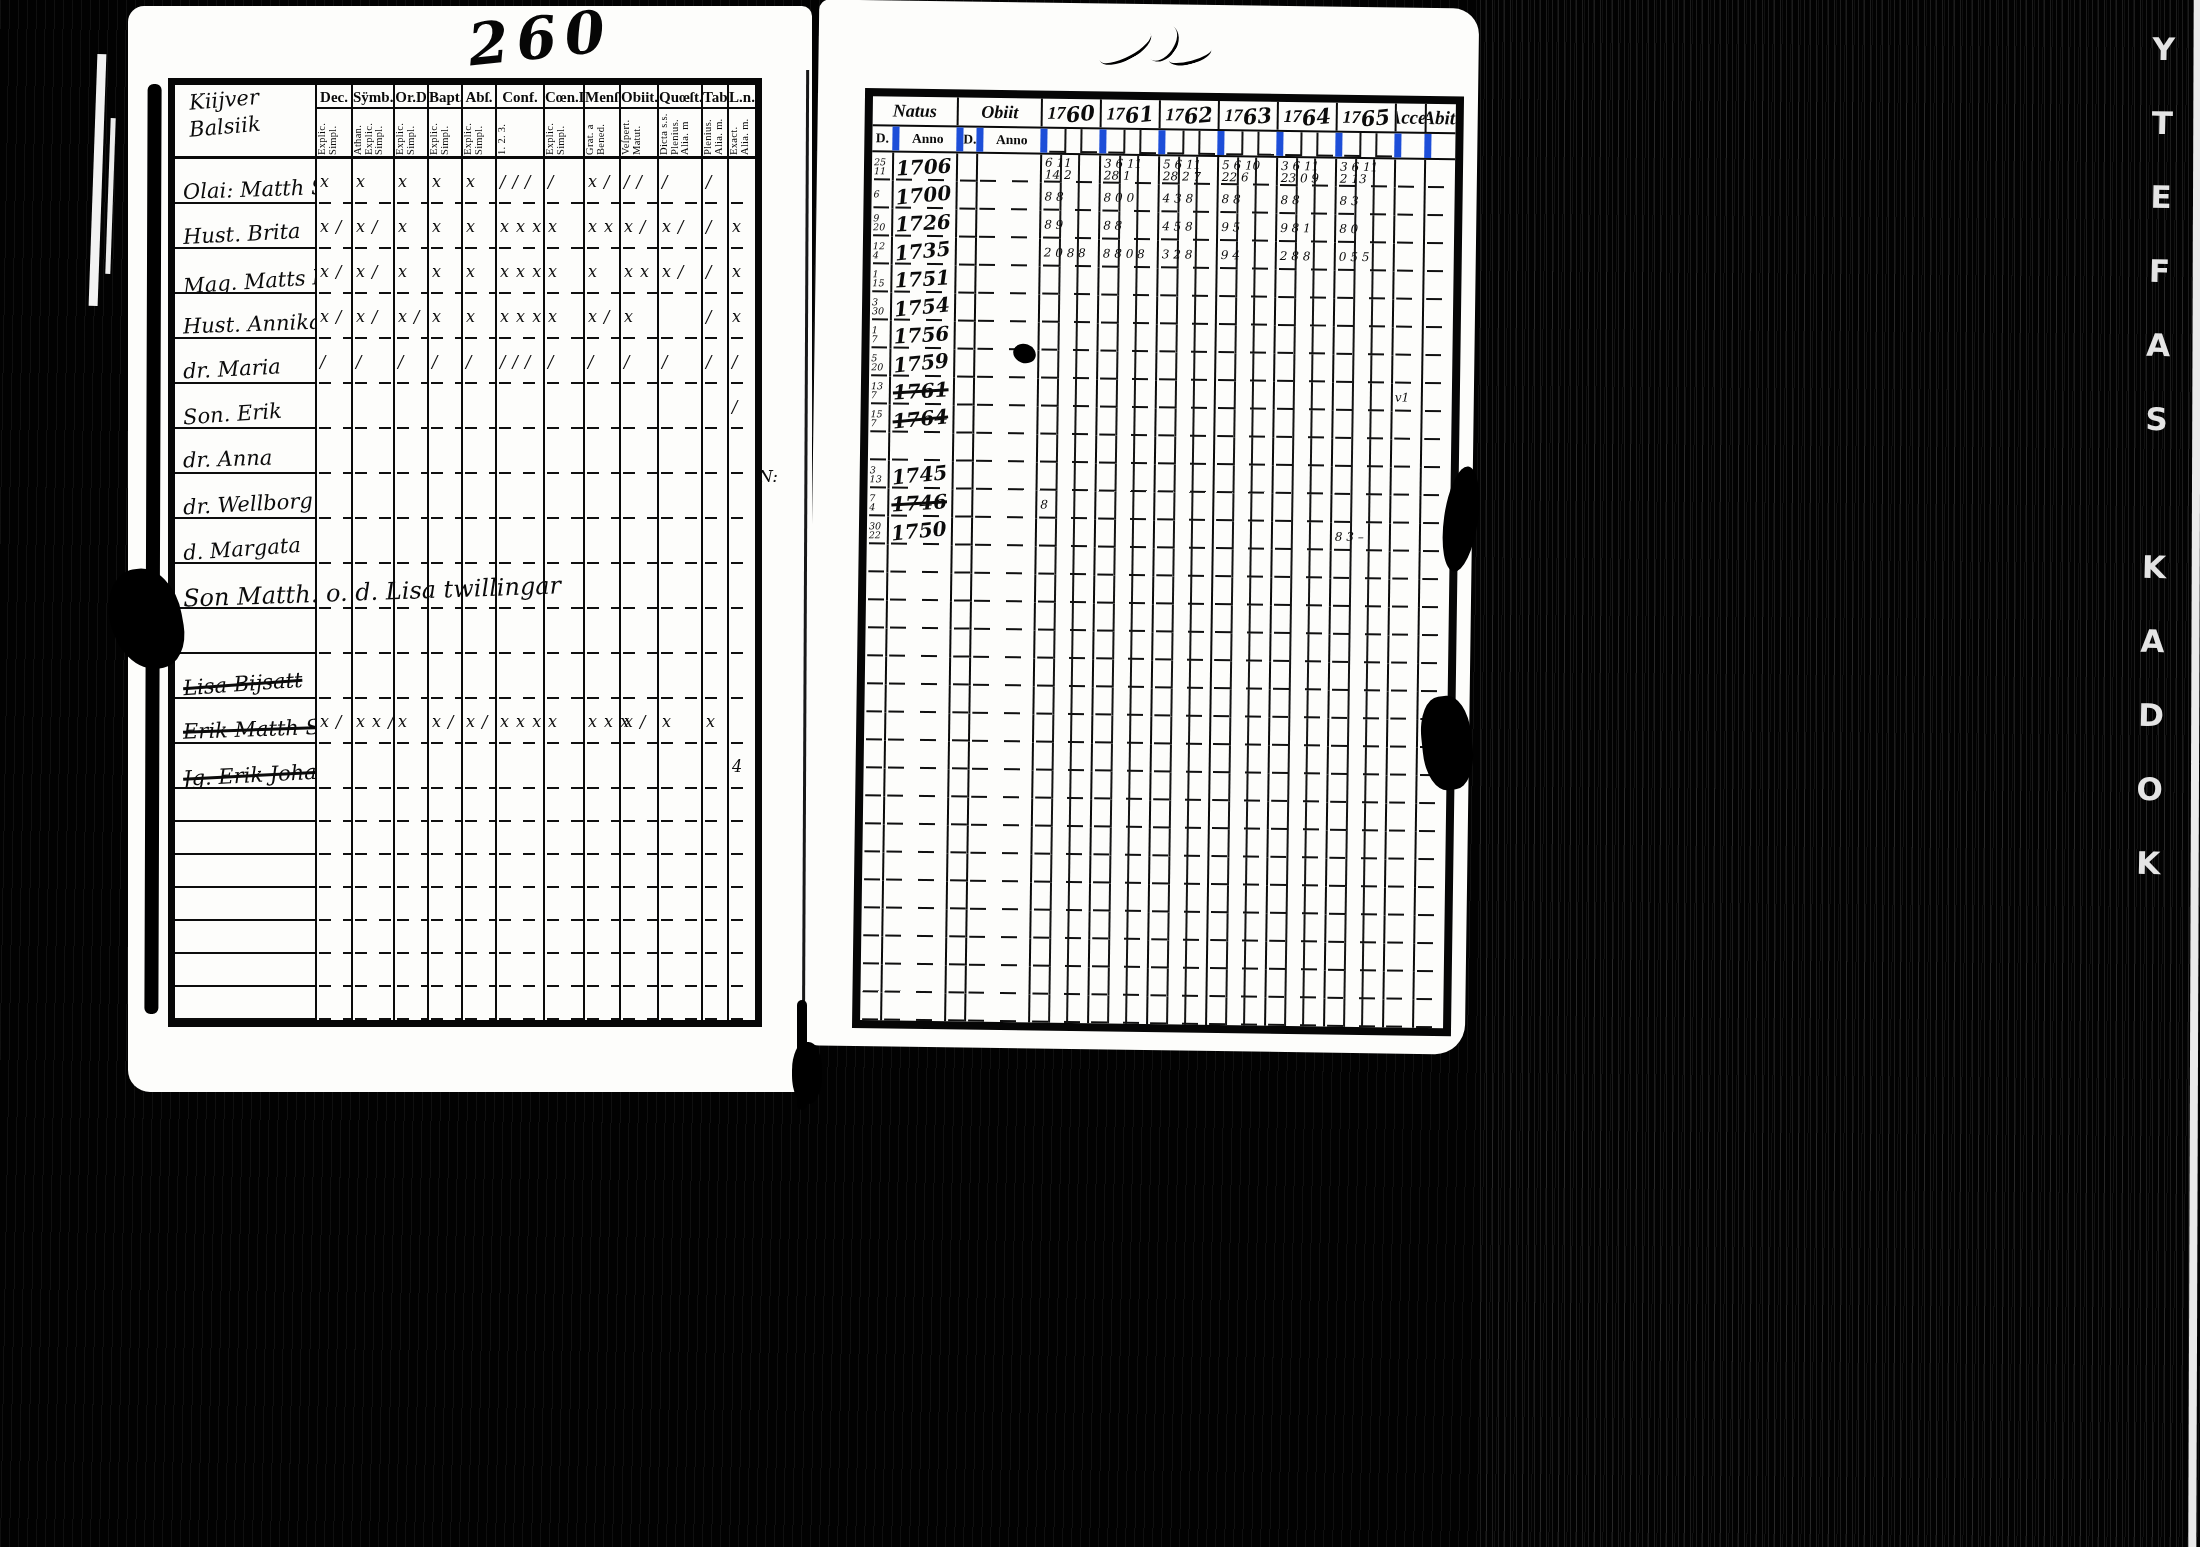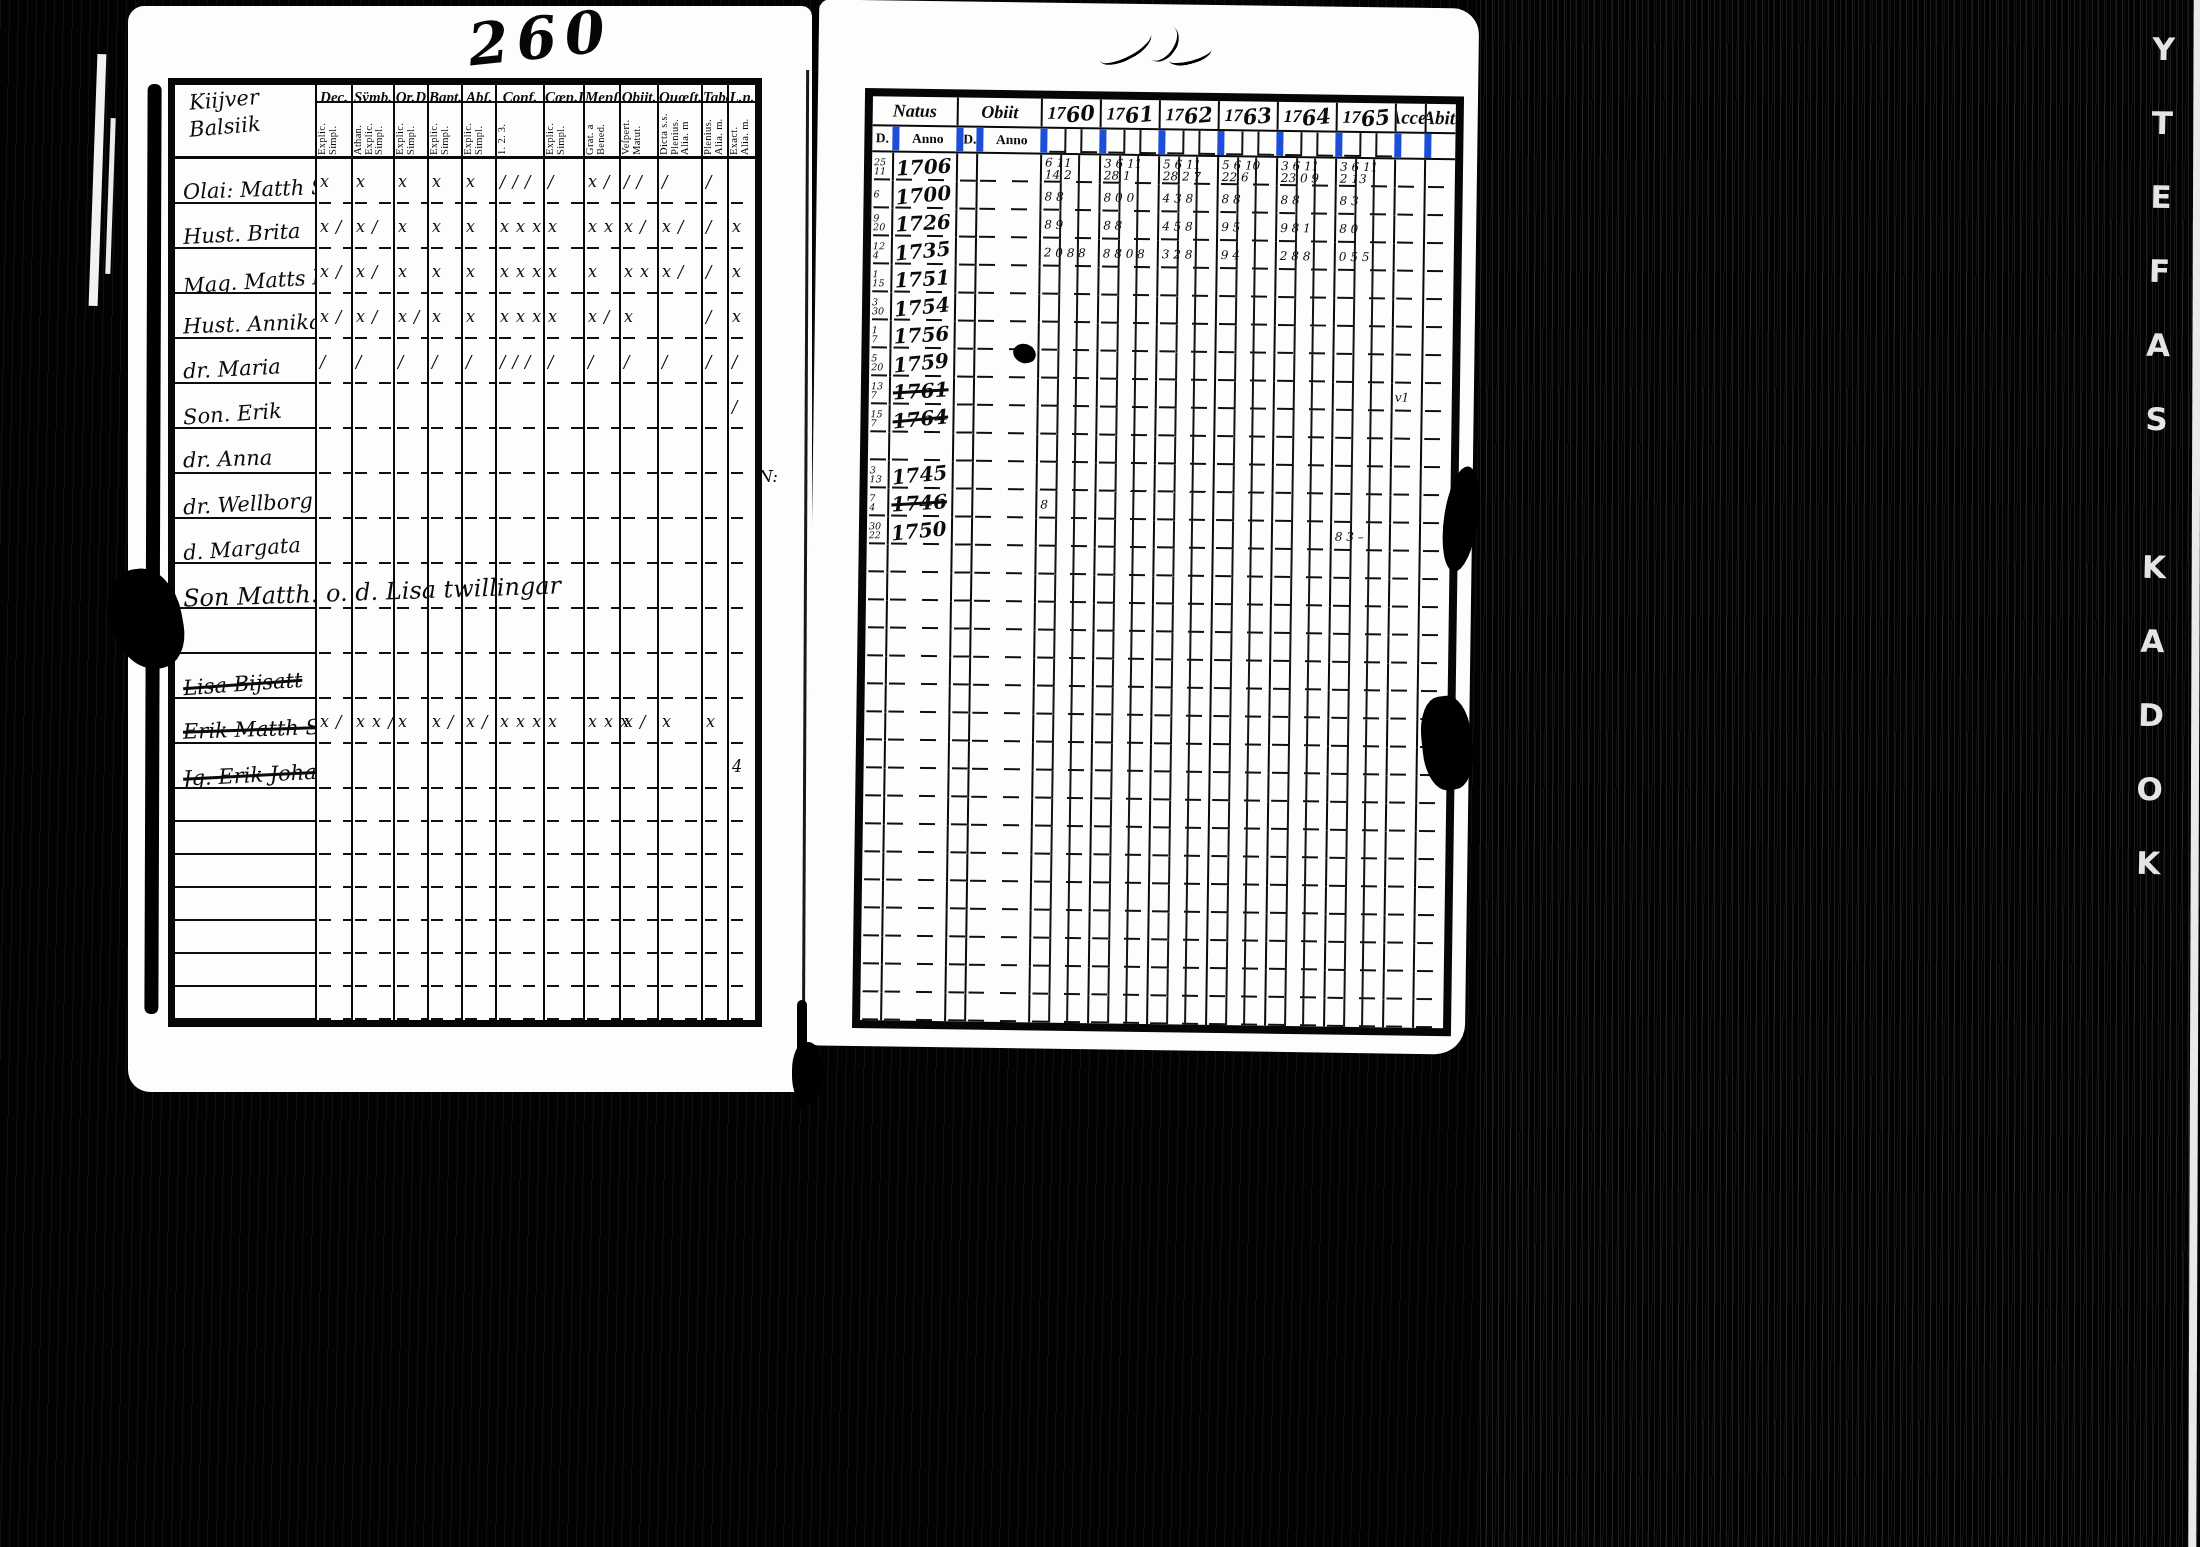--- a/index.html
+++ b/index.html
@@ -24,22 +24,22 @@
   .right-page { left:812px; top:4px;  width:660px; height:1046px; border-radius:10px 26px 30px 14px; transform:rotate(0.8deg); }
 
   
   .ltable { position:absolute; left:40px; top:72px; width:594px; border:7px solid #070707; }
   .lgrid { display:grid; grid-template-columns:140px 36px 42px 34px 34px 34px 48px 40px 36px 38px 44px 26px 28px; }
   .lhead { height:74px; border-bottom:3px solid #0a0a0a; }
   .corner-cell { position:relative; overflow:visible; }
   .corner-line { font-family:"DejaVu Serif",serif; font-style:italic; font-size:21px; line-height:1.3;
                  transform:rotate(-5deg); padding-left:14px; white-space:nowrap; }
   .col-head { border-left:2px solid #0a0a0a; display:flex; flex-direction:column; overflow:hidden; }
-  .col-label { height:18px; font-weight:bold; font-size:15px; text-align:center; line-height:24px;
-               border-bottom:2px solid #0a0a0a; white-space:nowrap; overflow:hidden;font-style:italic; }
+  .col-label { height:24px; font-weight:bold; font-size:15px; text-align:center; line-height:24px;
+               border-bottom:2px solid #0a0a0a; white-space:nowrap; overflow:hidden; }
   .col-sub { flex:1; writing-mode:vertical-rl; transform:rotate(180deg); font-size:10.5px; line-height:1.0;
              padding:1px 0 1px 1px; letter-spacing:.3px; overflow:hidden; }
   .lrow { height:45px; }
   .lrow.short { height:33px; }
   .name-cell { border-bottom:2px solid #0d0d0d; display:flex; align-items:flex-end; padding:0 0 1px 8px;
                font-family:"DejaVu Serif",serif; font-style:italic; font-size:21px; white-space:nowrap; overflow:hidden; }
   .name-cell.span { overflow:visible; z-index:3; position:relative; font-size:24px; }
   .mark-cell { border-left:2px solid #0a0a0a; display:flex; align-items:center; padding-left:3px;
                font-family:"DejaVu Serif",serif; font-style:italic; font-size:16px; letter-spacing:1px;
                background-image:repeating-linear-gradient(90deg,#101010 0 12px,transparent 12px 24px);

